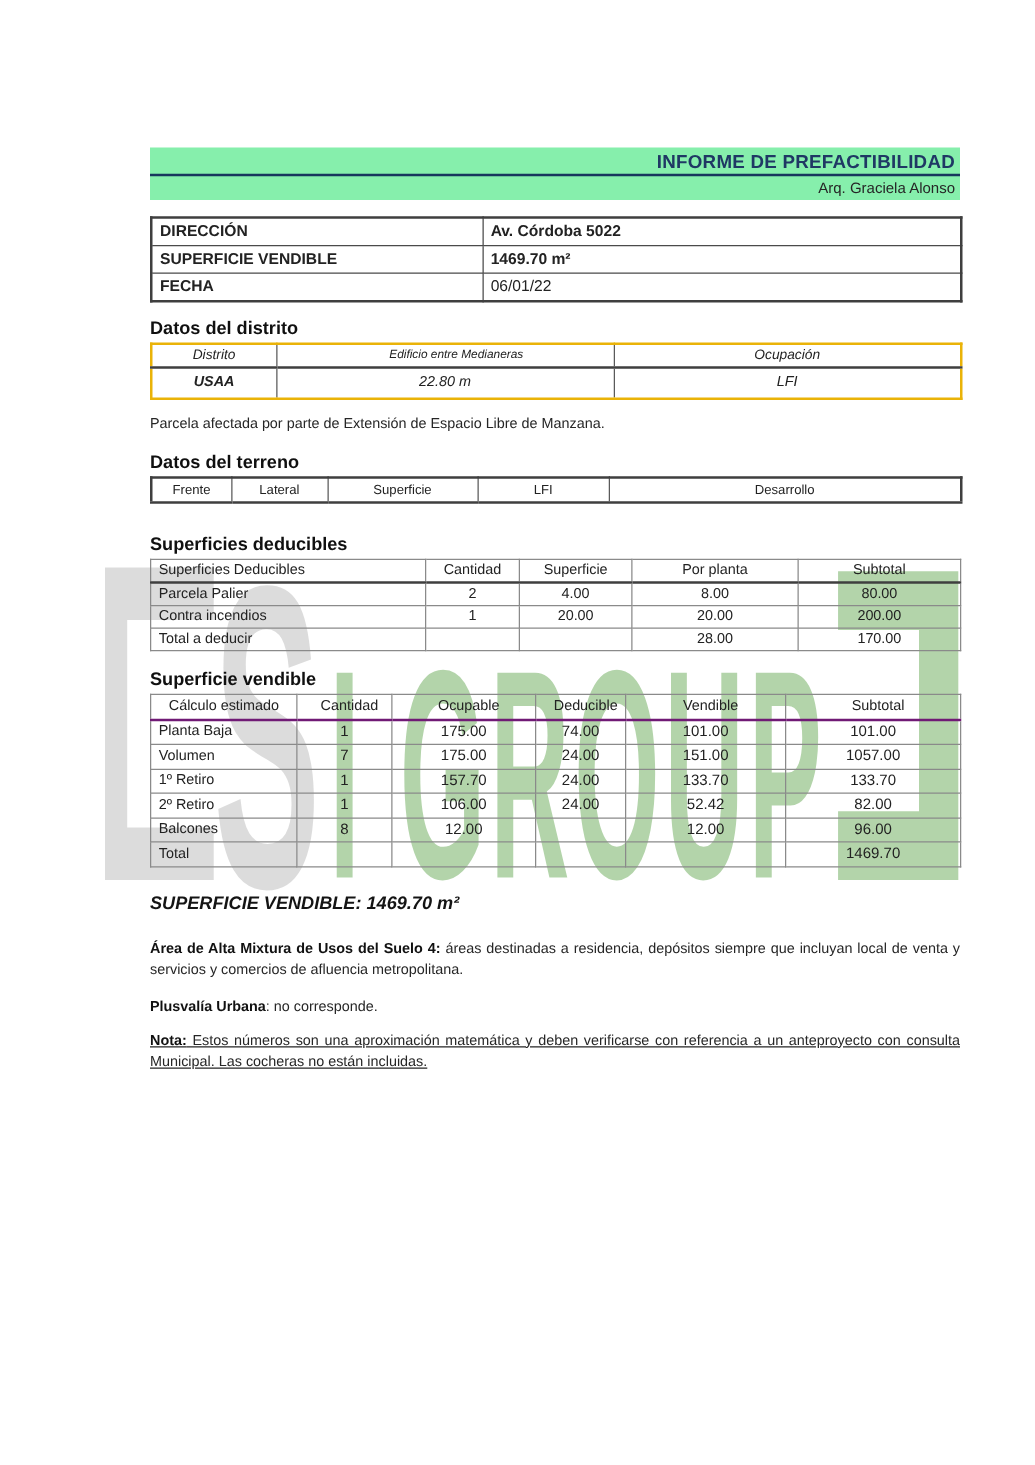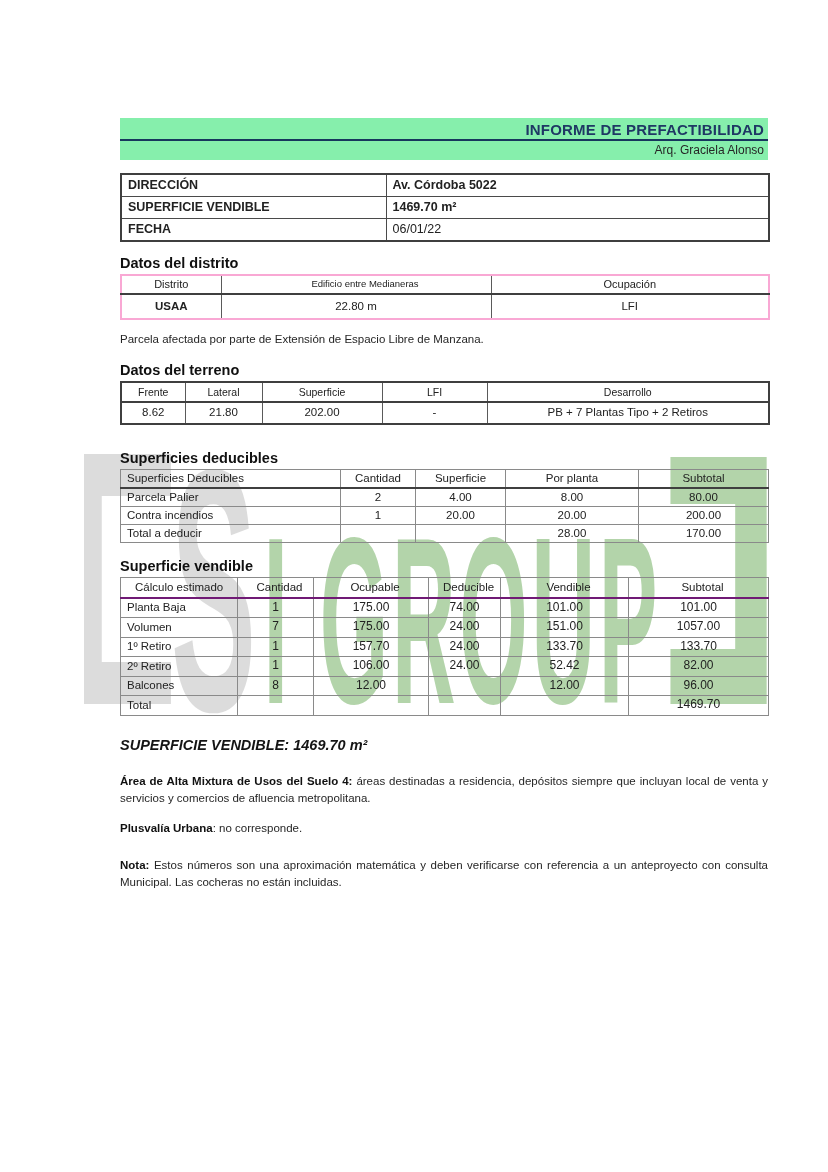--- a/index.html
+++ b/index.html
@@ -48,21 +48,21 @@
   .t-summary td.lbl{font-weight:bold;}
   .t-summary td.val-bold{font-weight:bold;}
 
   .sec-h{font-size:14.5px; font-weight:bold; color:#101010;}
   .h-distrito{margin:13px 0 3px 0;}
   .h-terreno{margin:17px 0 3px 0;}
   .h-deducibles{margin:25px 0 3px 0;}
   .h-vendible{margin:15px 0 3px 0;}
 
   
-  .t-distrito{border:2px solid #f9a8d4;}
+  .t-distrito{border:2px solid #eab308;font-style:italic;}
   .t-distrito td{border:1px solid #5a5a5a; text-align:center;}
   .t-distrito tr.hd td{height:17px; font-size:11px; border-bottom:2px solid #3f3f3f;}
   .t-distrito tr.hd td.small{font-size:9.5px;padding-left:24px;}
   .t-distrito tr.dt td{height:23px; font-size:11.5px;}
   .t-distrito td.usaa{font-size:13.5px; font-weight:bold;}
 
   .note-line{font-size:11.5px; margin-top:13px; color:#262626;}
 
   
   .t-terreno{border:2px solid #3f3f3f;}
@@ -82,21 +82,21 @@
   .t-vendible tr.hd td{border-bottom:2px solid #701a75; font-size:11.5px;padding-left:14px;}
   .t-vendible td.first{text-align:left; font-size:11.5px;}
 
   .result-line{
     margin-top:21px; text-align:left; font-size:14.5px;
     font-weight:bold; font-style:italic; color:#141414;
   }
   .para{font-size:11.5px; line-height:17px; color:#262626;}
   .p1{margin-top:20px; text-align:justify;}
   .p2{margin-top:13px;}
-  .p3{margin-top:20px; text-align:justify;}
+  .p3{margin-top:10px; text-align:justify;text-decoration:underline;}
   .para b{color:#111;}
 </style>
 </head>
 <body>
 
 <div class="page">
 
   <div class="watermark">
     <div class="wm-bracket wm-bracket-left"></div>
     <span class="wm-s">S</span>
@@ -163,27 +163,20 @@
           <col style="width:105px">
           <col style="width:282px">
         </colgroup>
       <tbody>
           <tr class="hd">
         <td>Frente</td>
         <td>Lateral</td>
         <td>Superficie</td>
         <td>LFI</td>
         <td>Desarrollo</td>
-      </tr>
-      <tr class="dt">
-        <td>8.62</td>
-        <td>21.80</td>
-        <td>202.00</td>
-        <td>-</td>
-        <td>PB + 7 Plantas Tipo + 2 Retiros</td>
       </tr>
     </tbody>
       </table>
 
     <div class="sec-h h-deducibles">Superficies deducibles</div>
     <table class="t-deducibles">
       <colgroup>
           <col style="width:220px">
           <col style="width:75px">
           <col style="width:90px">

